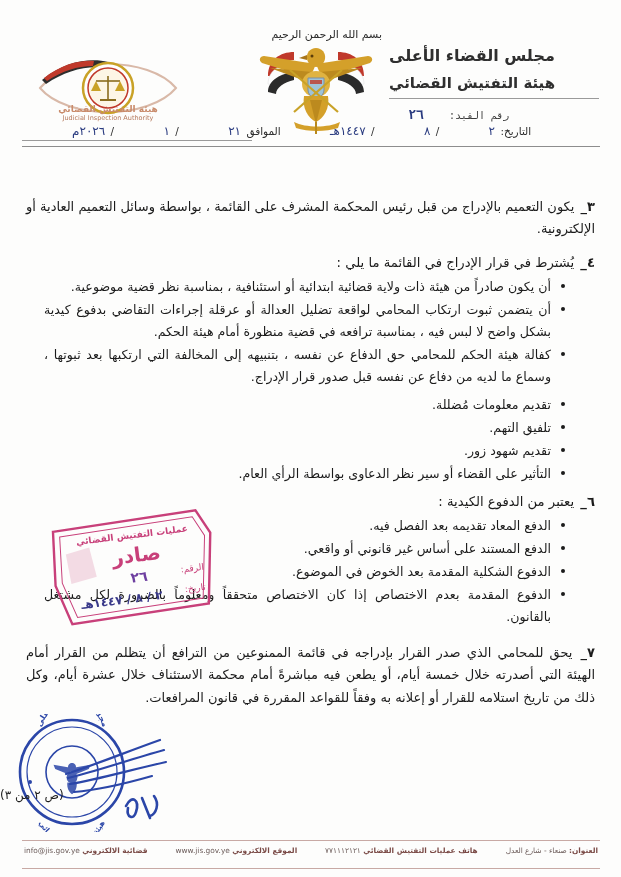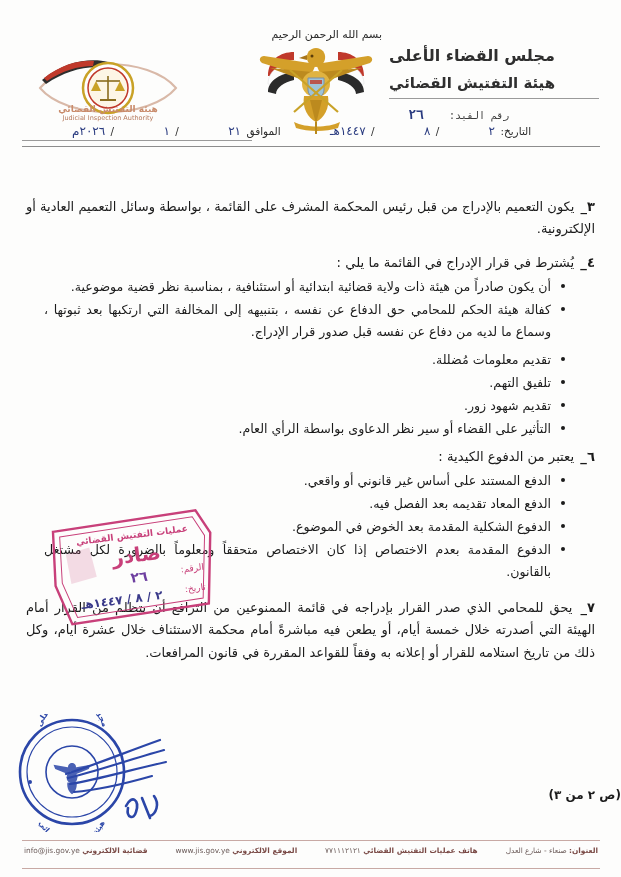--- a/index.html
+++ b/index.html
@@ -188,25 +188,24 @@
   
   .indent-more { padding-right: 58px; }
   .indent-most { padding-right: 42px; }
 
   
   .page-mark {
     position: absolute;
     top: 788px;
     left: 0;
     width: 621px;
-    text-align: right;
+    text-align: left;
     font-size: 12px;
     color: #1b1b1b;
     direction: rtl;
-    font-weight: bold;
   }
 
   
   .footer {
     position: absolute;
     left: 0;
     top: 838px;
     width: 621px;
     height: 39px;
     direction: rtl;
@@ -358,37 +357,38 @@
       <span class="num">٣_</span>
       <span>يكون التعميم بالإدراج من قبل رئيس المحكمة المشرف على القائمة ، بواسطة وسائل التعميم العادية أو الإلكترونية.</span>
     </div>
 
     <div class="clause-head">
       <span class="num">٤_</span>
       <span>يُشترط في قرار الإدراج في القائمة ما يلي :</span>
     </div>
     <ul class="bullets">
       <li>أن يكون صادراً من هيئة ذات ولاية قضائية ابتدائية أو استئنافية ، بمناسبة نظر قضية موضوعية.</li>
+      <li>أن يتضمن ثبوت ارتكاب المحامي لواقعة تضليل العدالة أو عرقلة إجراءات التقاضي بدفوع كيدية بشكل واضح لا لبس فيه ، بمناسبة ترافعه في قضية منظورة أمام هيئة الحكم.</li>
       <li>كفالة هيئة الحكم للمحامي حق الدفاع عن نفسه ، بتنبيهه إلى المخالفة التي ارتكبها بعد ثبوتها ، وسماع ما لديه من دفاع عن نفسه قبل صدور قرار الإدراج.</li>
     </ul>
 
     <ul class="bullets indent-more centered-list">
       <li>تقديم معلومات مُضللة.</li>
       <li>تلفيق التهم.</li>
       <li>تقديم شهود زور.</li>
       <li>التأثير على القضاء أو سير نظر الدعاوى بواسطة الرأي العام.</li>
     </ul>
 
     <div class="clause-head">
       <span class="num">٦_</span>
       <span>يعتبر من الدفوع الكيدية :</span>
     </div>
     <ul class="bullets indent-most">
+      <li>الدفع المعاد تقديمه بعد الفصل فيه.</li>
       <li>الدفع المستند على أساس غير قانوني أو واقعي.</li>
-      <li>الدفع المعاد تقديمه بعد الفصل فيه.</li>
       <li>الدفوع الشكلية المقدمة بعد الخوض في الموضوع.</li>
       <li>الدفوع المقدمة بعدم الاختصاص إذا كان الاختصاص متحققاً ومعلوماً بالضرورة لكل مشتغل بالقانون.</li>
     </ul>
 
     <div class="clause" style="margin-top:14px;">
       <span class="num">٧_</span>
       <span>يحق للمحامي الذي صدر القرار بإدراجه في قائمة الممنوعين من الترافع أن يتظلم من القرار أمام الهيئة التي أصدرته خلال خمسة أيام، أو يطعن فيه مباشرةً أمام محكمة الاستئناف خلال عشرة أيام، وكل ذلك من تاريخ استلامه للقرار أو إعلانه به وفقاً للقواعد المقررة في قانون المرافعات.</span>
     </div>
   </div>
 

